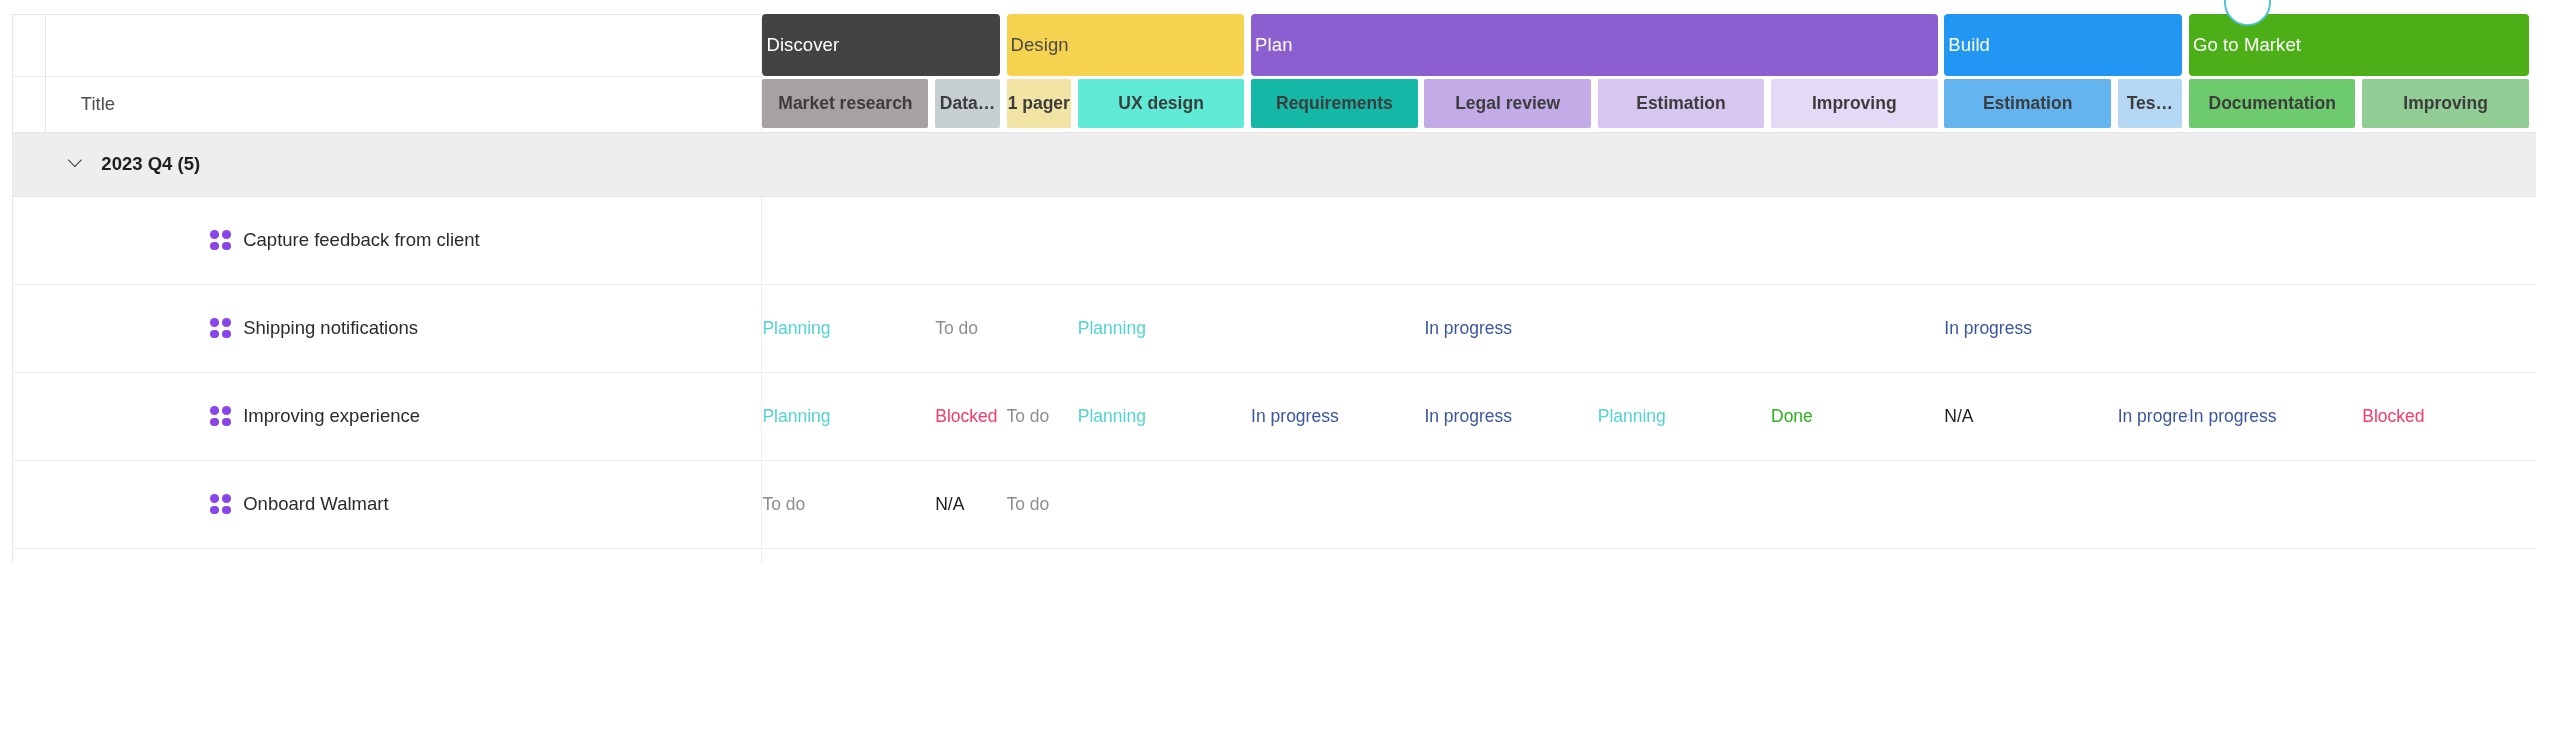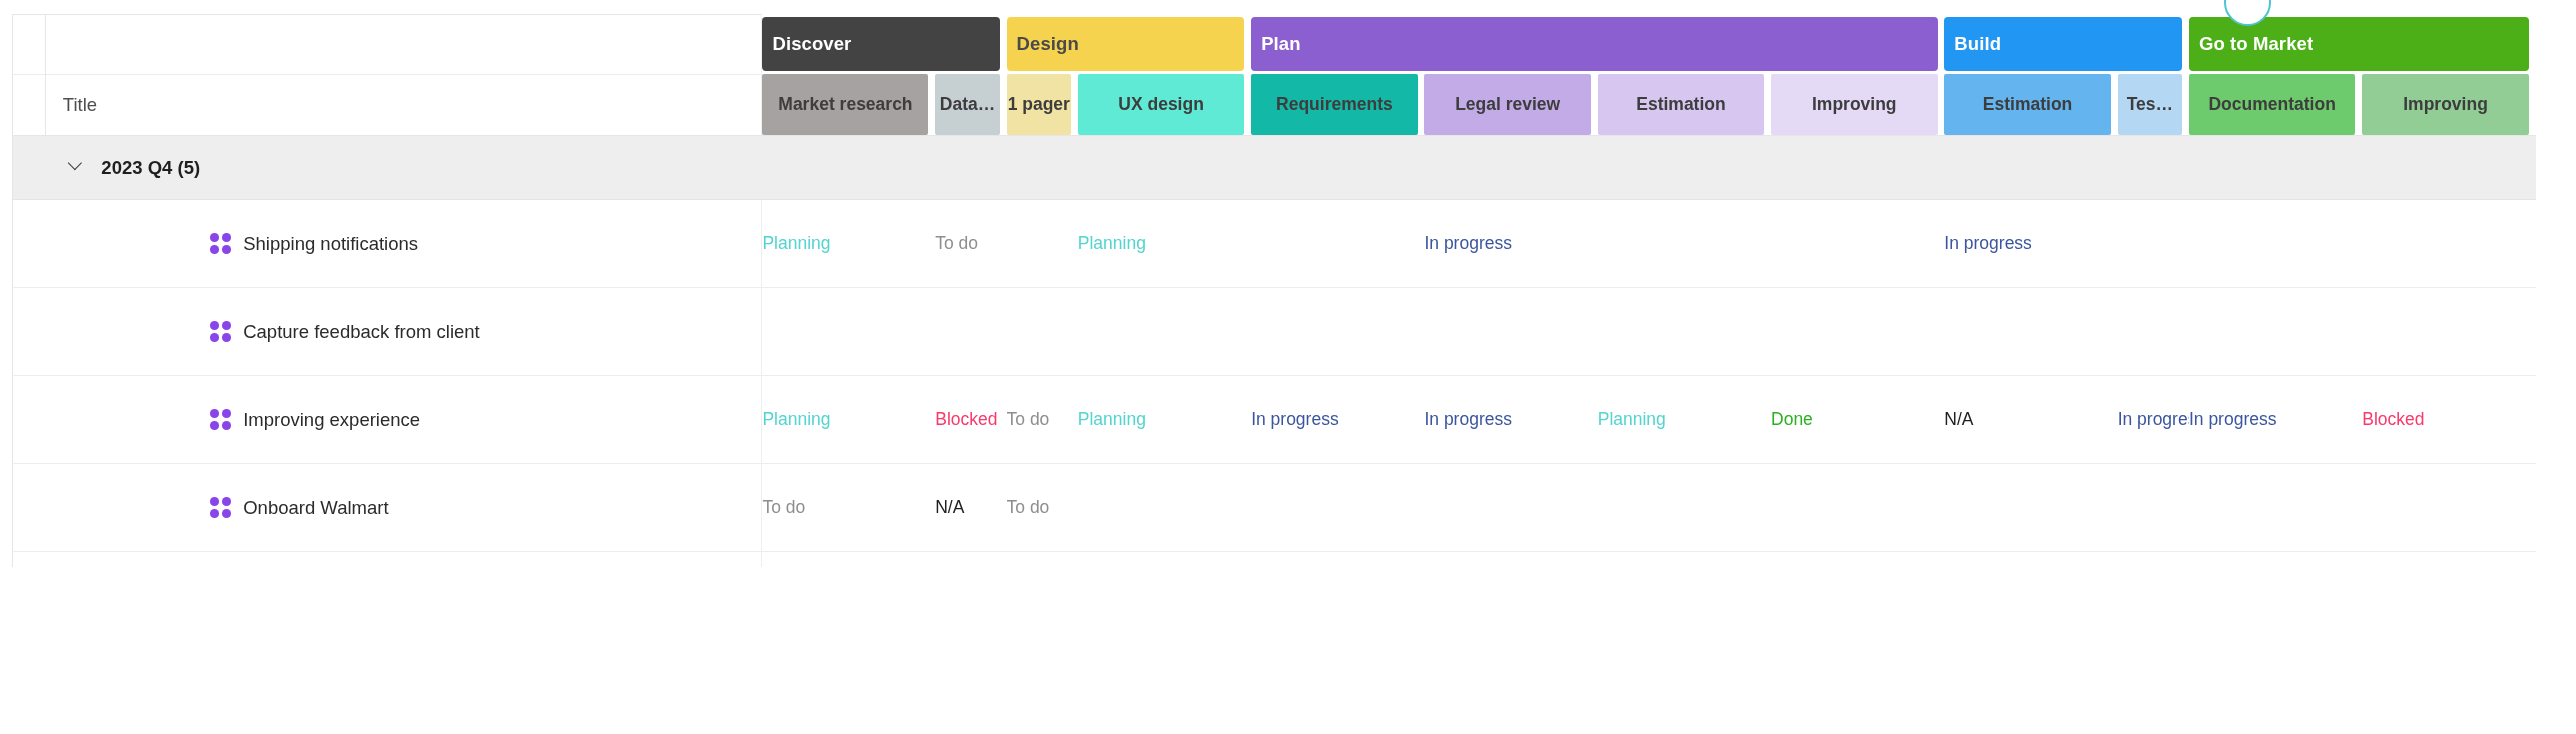--- a/index.html
+++ b/index.html
@@ -64,61 +64,61 @@
   tr.band-row > td { border: none; background: #ffffff; }
   tr.band-row > td.blank-left {
     border-left: 1px solid #e6e6e6;
     border-top: 1px solid #e6e6e6;
   }
   tr.band-row > td.blank-left-2 {
     border-top: 1px solid #e6e6e6;
     border-right: 1px solid #eeeeee;
   }
   .band {
-    height: 54px;
+    height: 62px;
     display: flex;
     align-items: center;
-    padding-left: 10px;
+    padding-left: 4px;
     color: #ffffff;
     font-size: 18.5px;
-    font-weight: bold;
+    font-weight: normal;
     letter-spacing: 0.1px;
     box-sizing: border-box;
   }
   .band.round-l { border-top-left-radius: 3.9px; border-bottom-left-radius: 3.9px; }
   .band.round-r { border-top-right-radius: 3.9px; border-bottom-right-radius: 3.9px; }
   td.band-cell { padding-right: 6.8px !important; }
 
   
   tr.sub-row { height: 56px; }
   tr.sub-row > td { border: none; }
   tr.sub-row > td.title-head {
     border-left: 1px solid #e6e6e6;
     border-top: 1px solid #ececec;
     border-bottom: 1px solid #e6e6e6;
-    padding-left: 17px;
+    padding-left: 35px;
     font-size: 18.5px;
     color: #4e4e4e;
   }
   tr.sub-row > td.gutter-head {
     border-left: 1px solid #e6e6e6;
     border-top: 1px solid #ececec;
     border-bottom: 1px solid #e6e6e6;
   }
   tr.sub-row > td.pad-head {
     border-top: 1px solid #ececec;
     border-bottom: 1px solid #e6e6e6;
     border-right: 1px solid #eeeeee;
   }
   tr.sub-row > td.sub-cell {
     border-bottom: 1px solid #e6e6e6;
     padding-right: 6.8px;
   }
   .subhead {
-    height: 61px;
+    height: 49px;
     display: flex;
     align-items: center;
     justify-content: center;
     font-size: 17.5px;
     font-weight: bold;
     color: #3d3d3d;
     border-radius: 1.9px;
     box-sizing: border-box;
     white-space: nowrap;
     overflow: hidden;
@@ -321,60 +321,60 @@
         <tr class="data-row">
           <td class="gutter-cell"></td>
           <td class="title-cell">
             <div class="task">
               <span class="dot-icon">
                 <i></i>
                 <i></i>
                 <i></i>
                 <i></i>
               </span>
-              <span>Shipping notifications</span>
+              <span>Capture feedback from client</span>
             </div>
           </td>
           <td class="pad-cell"></td>
-          <td class="val-cell" style="color:#52d4cf">Planning</td>
-          <td class="val-cell" style="color:#8e8e8e">To do</td>
-          <td class="val-cell" style="color:#8e8e8e"></td>
-          <td class="val-cell" style="color:#52d4cf">Planning</td>
-          <td class="val-cell" style="color:#8e8e8e"></td>
-          <td class="val-cell" style="color:#3b569e">In progress</td>
-          <td class="val-cell" style="color:#8e8e8e"></td>
-          <td class="val-cell" style="color:#8e8e8e"></td>
-          <td class="val-cell" style="color:#3b569e">In progress</td>
+          <td class="val-cell" style="color:#8e8e8e"></td>
+          <td class="val-cell" style="color:#8e8e8e"></td>
+          <td class="val-cell" style="color:#8e8e8e"></td>
+          <td class="val-cell" style="color:#8e8e8e"></td>
+          <td class="val-cell" style="color:#8e8e8e"></td>
+          <td class="val-cell" style="color:#8e8e8e"></td>
+          <td class="val-cell" style="color:#8e8e8e"></td>
+          <td class="val-cell" style="color:#8e8e8e"></td>
+          <td class="val-cell" style="color:#8e8e8e"></td>
           <td class="val-cell" style="color:#8e8e8e"></td>
           <td class="val-cell" style="color:#8e8e8e"></td>
           <td class="val-cell" style="color:#8e8e8e"></td>
         </tr>
         <tr class="data-row">
           <td class="gutter-cell"></td>
           <td class="title-cell">
             <div class="task">
               <span class="dot-icon">
                 <i></i>
                 <i></i>
                 <i></i>
                 <i></i>
               </span>
-              <span>Capture feedback from client</span>
+              <span>Shipping notifications</span>
             </div>
           </td>
           <td class="pad-cell"></td>
-          <td class="val-cell" style="color:#8e8e8e"></td>
-          <td class="val-cell" style="color:#8e8e8e"></td>
-          <td class="val-cell" style="color:#8e8e8e"></td>
-          <td class="val-cell" style="color:#8e8e8e"></td>
-          <td class="val-cell" style="color:#8e8e8e"></td>
-          <td class="val-cell" style="color:#8e8e8e"></td>
-          <td class="val-cell" style="color:#8e8e8e"></td>
-          <td class="val-cell" style="color:#8e8e8e"></td>
-          <td class="val-cell" style="color:#8e8e8e"></td>
+          <td class="val-cell" style="color:#52d4cf">Planning</td>
+          <td class="val-cell" style="color:#8e8e8e">To do</td>
+          <td class="val-cell" style="color:#8e8e8e"></td>
+          <td class="val-cell" style="color:#52d4cf">Planning</td>
+          <td class="val-cell" style="color:#8e8e8e"></td>
+          <td class="val-cell" style="color:#3b569e">In progress</td>
+          <td class="val-cell" style="color:#8e8e8e"></td>
+          <td class="val-cell" style="color:#8e8e8e"></td>
+          <td class="val-cell" style="color:#3b569e">In progress</td>
           <td class="val-cell" style="color:#8e8e8e"></td>
           <td class="val-cell" style="color:#8e8e8e"></td>
           <td class="val-cell" style="color:#8e8e8e"></td>
         </tr>
         <tr class="data-row">
           <td class="gutter-cell"></td>
           <td class="title-cell">
             <div class="task">
               <span class="dot-icon">
                 <i></i>

